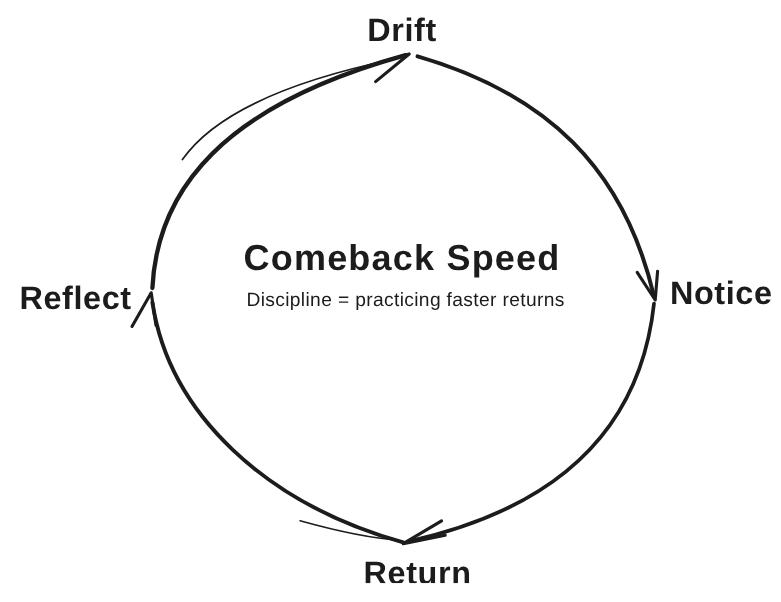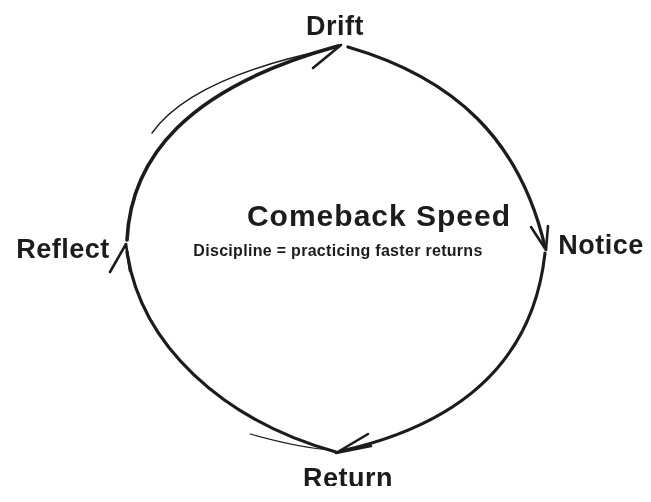--- a/index.html
+++ b/index.html
@@ -31,21 +31,21 @@
   }
   .node-label {
     font-size: 27px;
   }
   .center-title {
     font-size: 30px;
     letter-spacing: 1px;
   }
   .center-subtitle {
     font-size: 16px;
-    font-weight: 700;
+    font-weight: 400;
     letter-spacing: 0.3px;
   }
 </style>
 </head>
 <body>
 
 <div class="canvas">
 
   <svg class="cycle-svg" width="651" height="502" viewBox="0 0 651 502">
     <g fill="none" stroke="#1c1c1c" stroke-linecap="round" stroke-linejoin="round">
@@ -76,17 +76,17 @@
   </svg>
 
   <div class="label node-label" style="left:335px; top:26px;">Drift</div>
 
   <div class="label node-label" style="left:601px; top:245px;">Notice</div>
 
   <div class="label node-label" style="left:63px; top:249px;">Reflect</div>
 
   <div class="label node-label" style="left:348px; top:478px;">Return</div>
 
-  <div class="label center-title" style="left:335px; top:216px;margin-left:44px;">Comeback Speed</div>
+  <div class="label center-title" style="left:335px; top:216px;">Comeback Speed</div>
 
   <div class="label center-subtitle" style="left:338px; top:251px;">Discipline = practicing faster returns</div>
 
 </div>
 
 </body></html>

